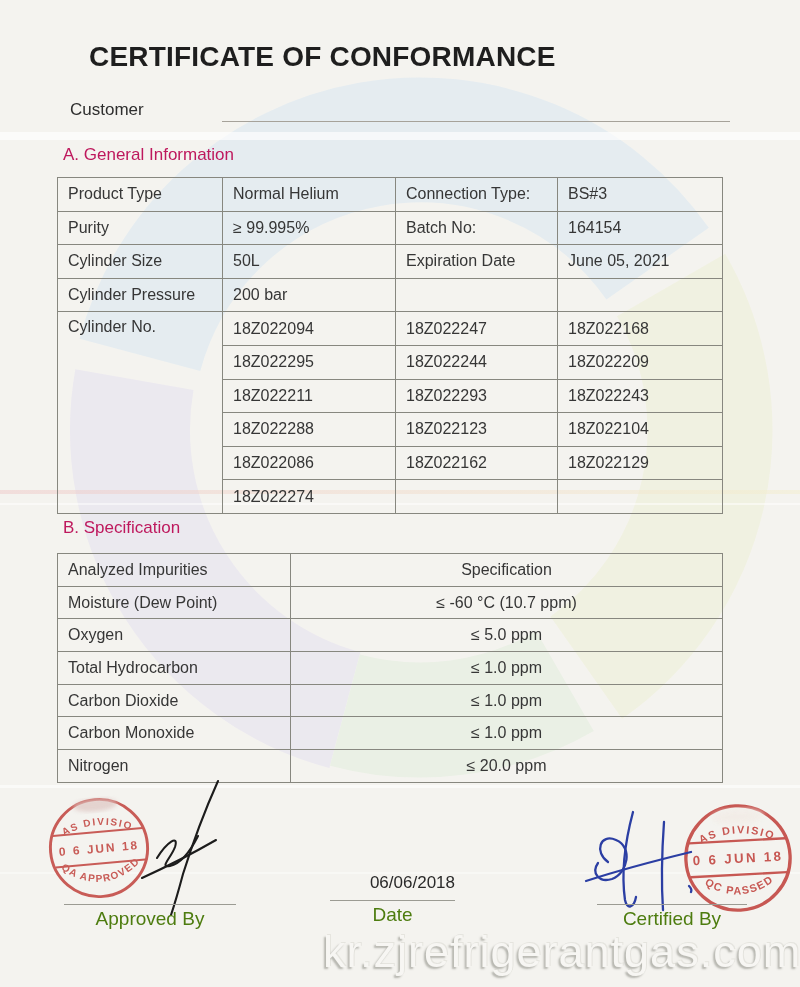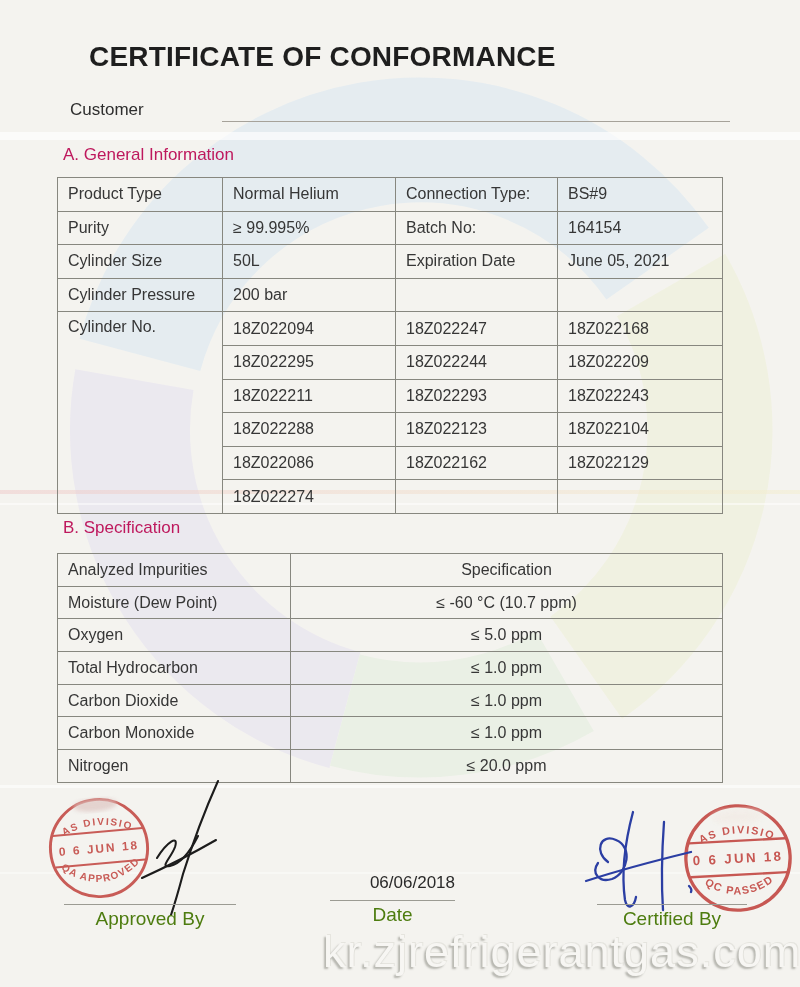--- a/index.html
+++ b/index.html
@@ -83,21 +83,21 @@
         <col style="width:165px">
         <col style="width:173px">
         <col style="width:162px">
         <col style="width:165px">
       </colgroup>
     <tbody>
         <tr>
       <td>Product Type</td>
       <td>Normal Helium</td>
       <td>Connection Type:</td>
-      <td>BS#9</td>
+      <td>BS#3</td>
     </tr>
     <tr>
       <td>Purity</td>
       <td>≥ 99.995%</td>
       <td>Batch No:</td>
       <td>164154</td>
     </tr>
     <tr>
       <td>Cylinder Size</td>
       <td>50L</td>

